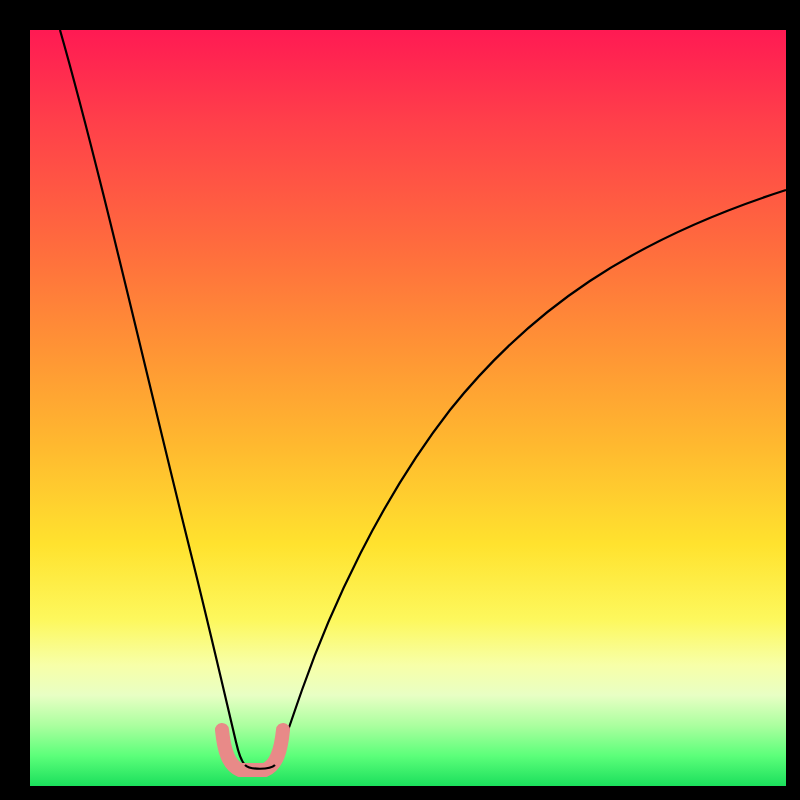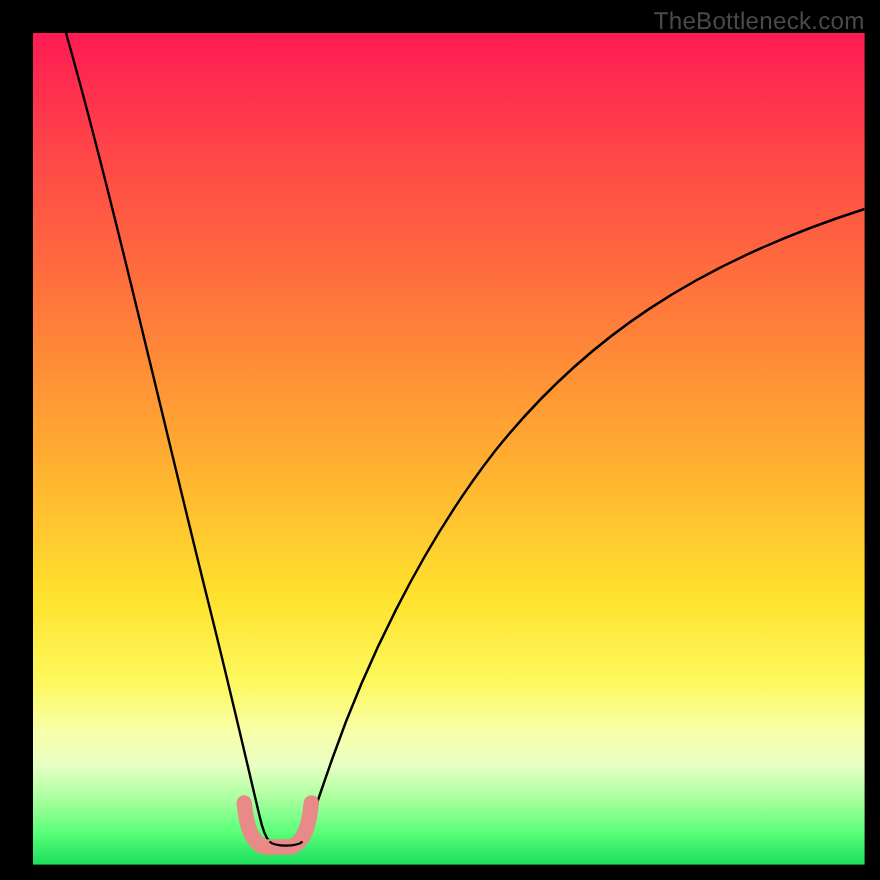--- a/index.html
+++ b/index.html
@@ -79,14 +79,13 @@
 
     <path d="M 192 700
              C 194 720, 198 735, 210 740
              L 235 740
              C 247 735, 251 720, 253 700" fill="none" stroke="#e88a88" stroke-width="14" stroke-linecap="round" stroke-linejoin="round"></path>
 
     <path d="M 215 735
              C 220 740, 240 740, 245 735" fill="none" stroke="#000" stroke-width="2.2"></path>
   </svg>
 
-  <div class="watermark">TheBottleneck.com</div>
 </div>
 
 </body></html>

